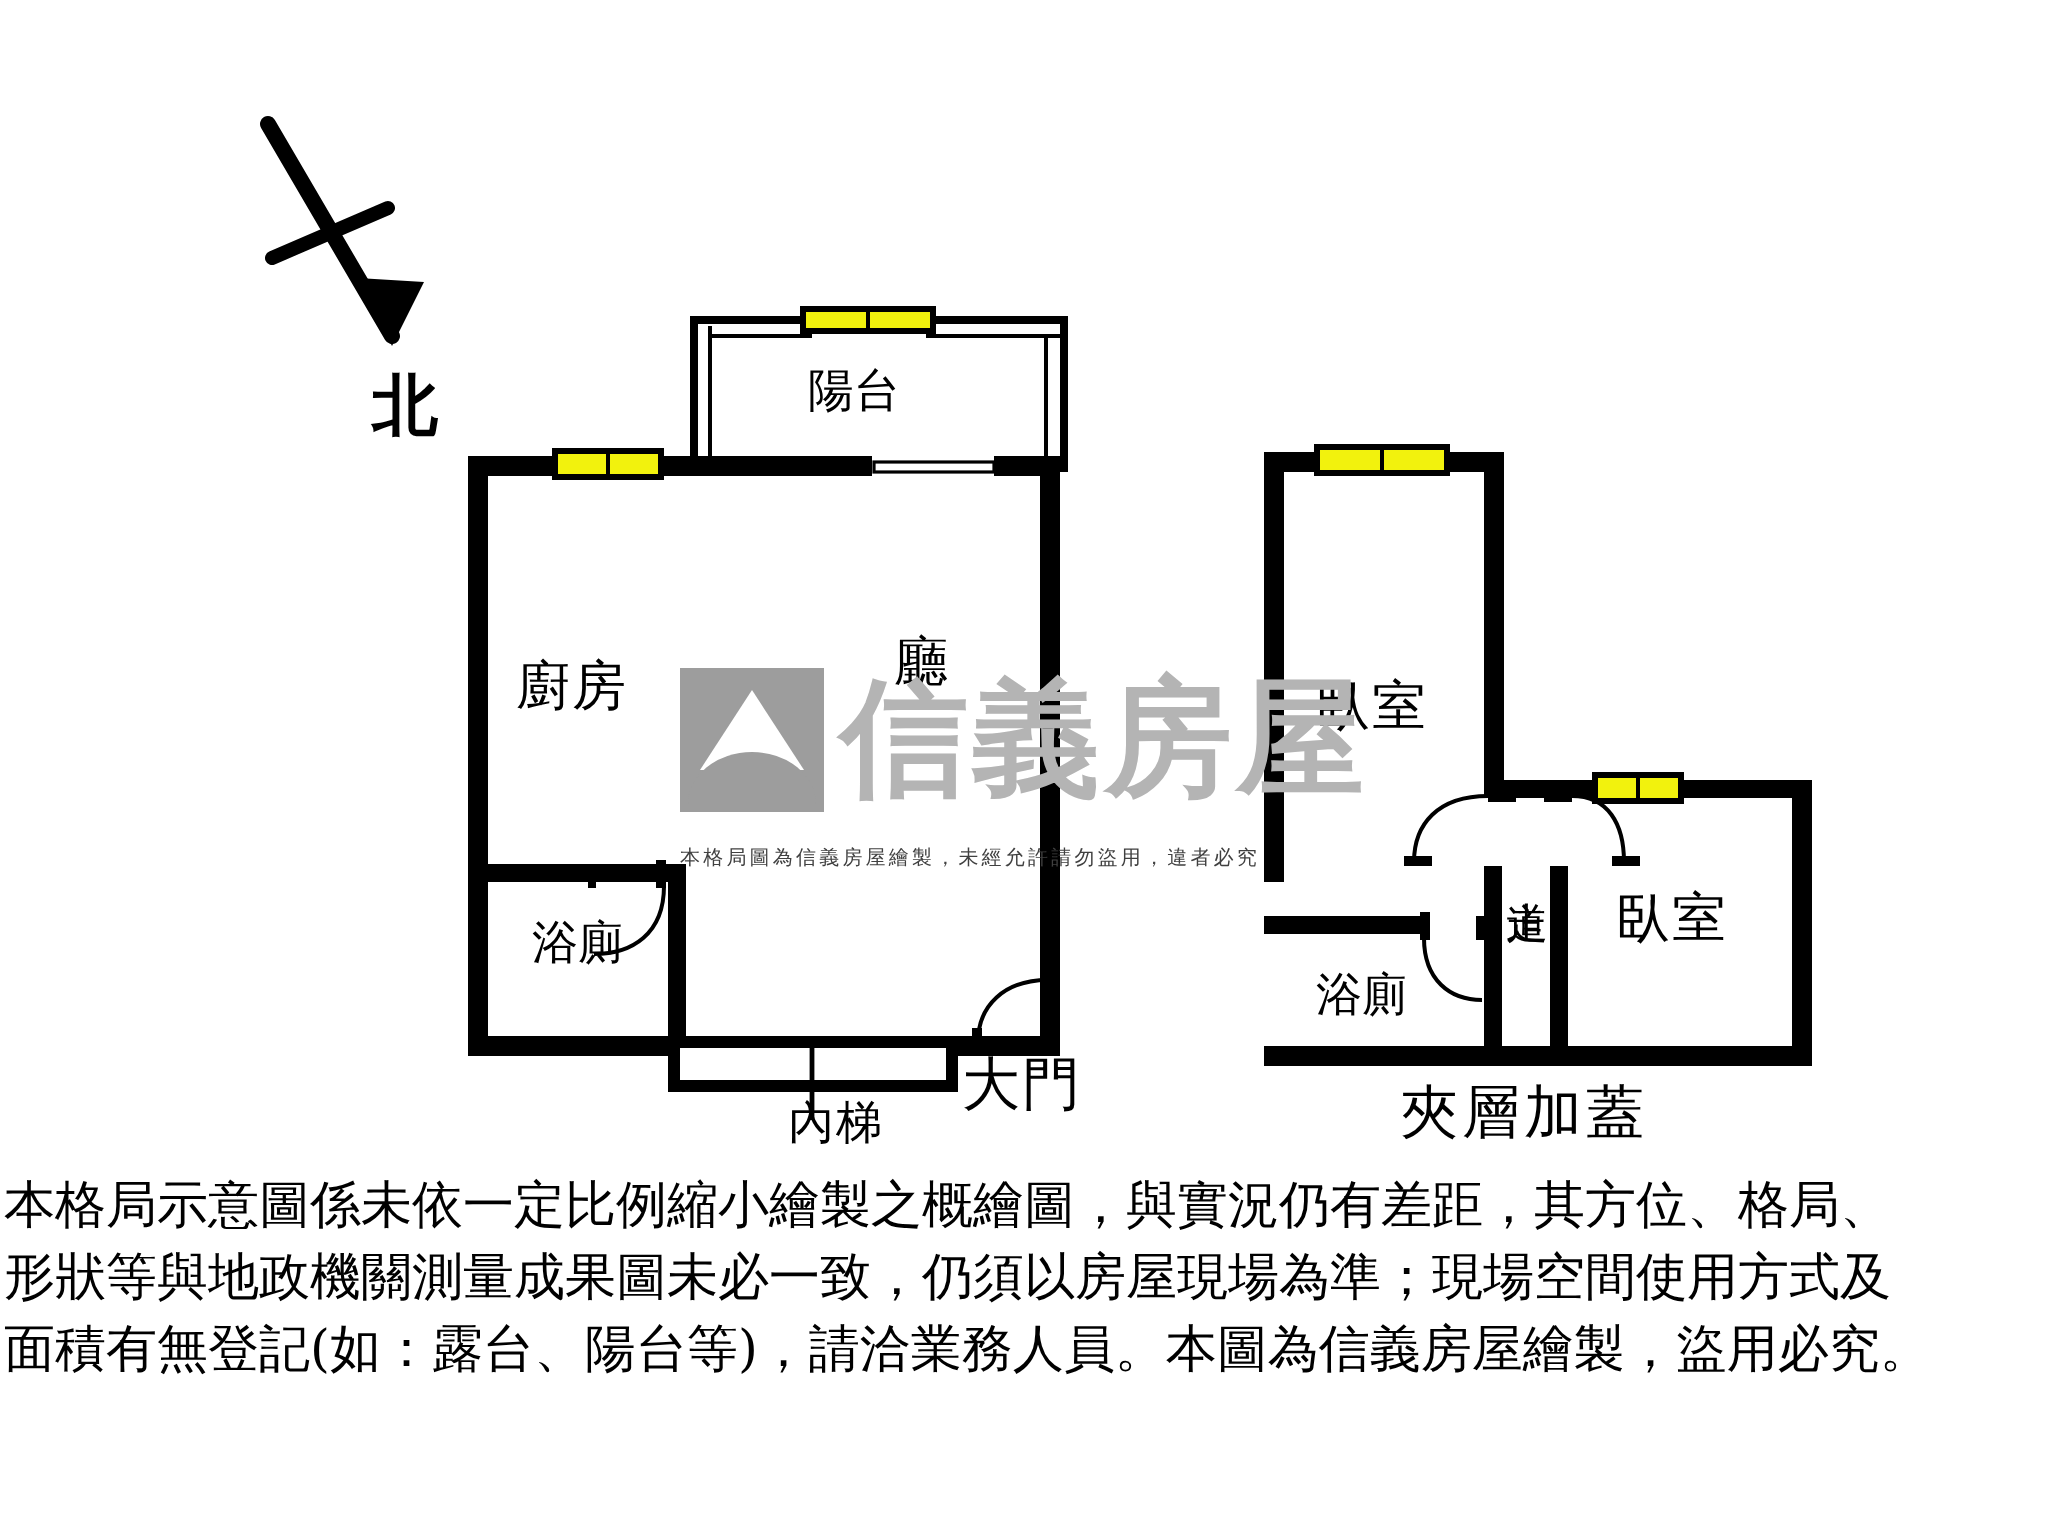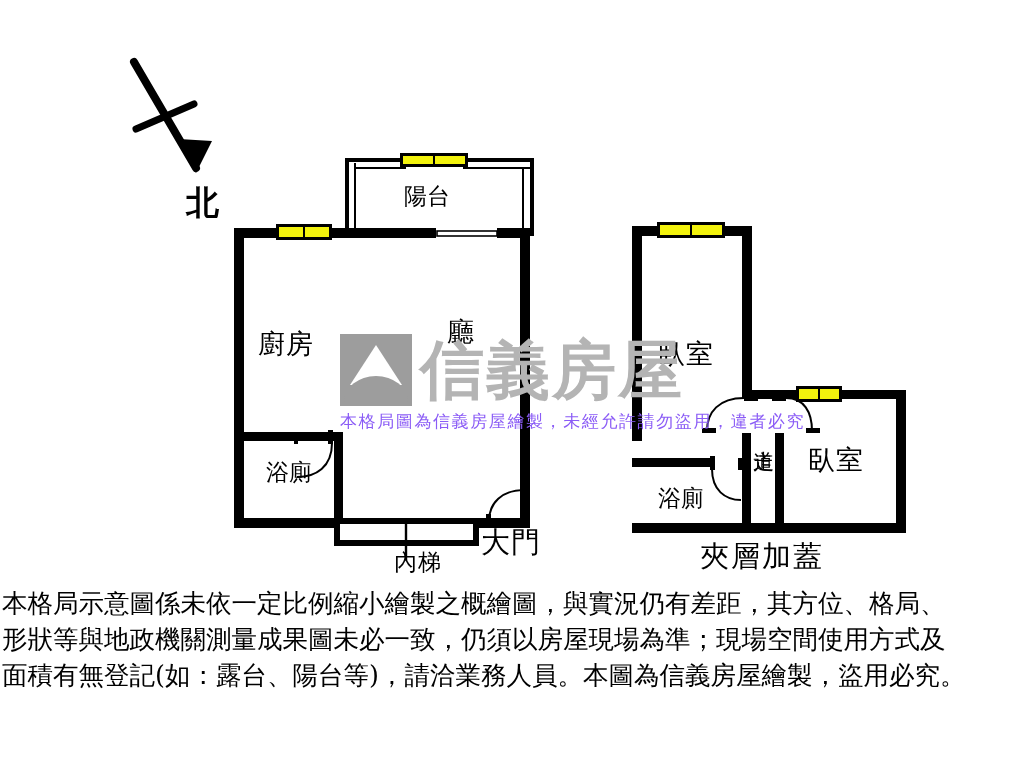--- a/index.html
+++ b/index.html
@@ -119,24 +119,24 @@
   }
   .wm-text {
     font-size: 64px;
     color: #b4b4b4;
     letter-spacing: 2px;
     margin-left: 8px;
     font-weight: 600;
     line-height: 1;
   }
   .wm-note {
-    font-size: 17px;
-    color: #8b5cf6;
+    font-size: 10px;
+    color: #404040;
     letter-spacing: 1.6px;
-    margin-top: 4px;
+    margin-top: 16px;
     white-space: nowrap;
   }
 
   
   #disclaimer {
     position: absolute;
     left: 2px;
     top: 585px;
     width: 1018px;
     font-size: 25.5px;

